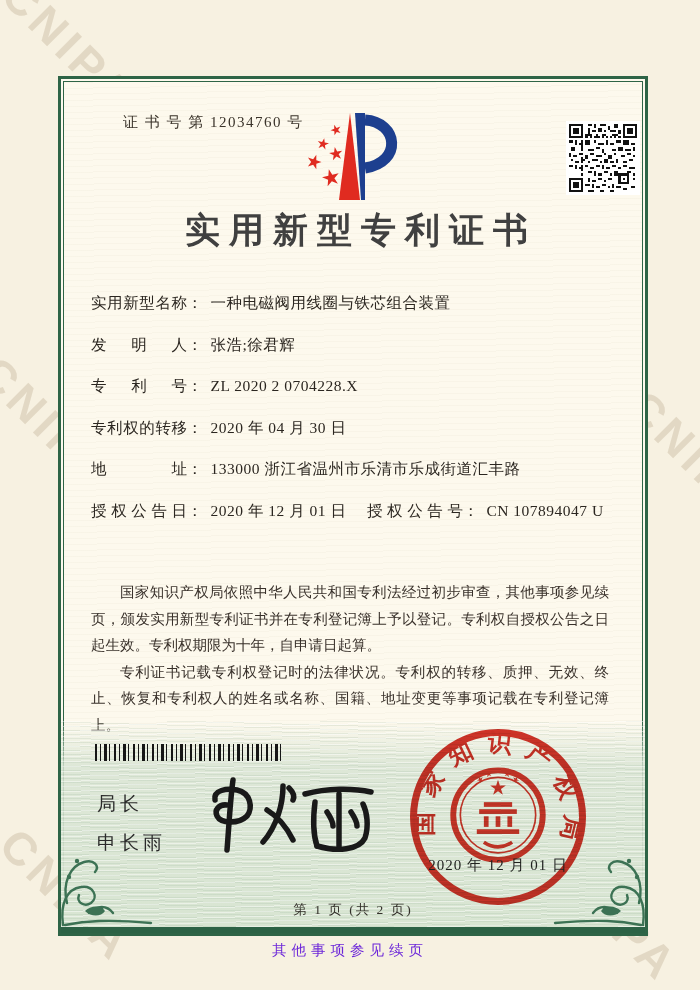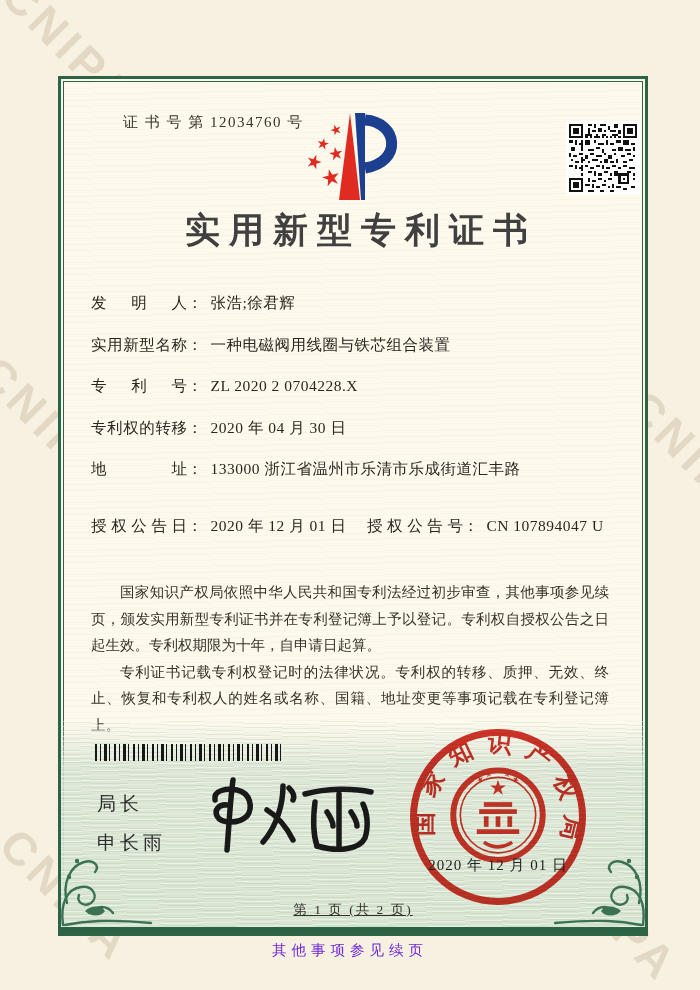--- a/index.html
+++ b/index.html
@@ -43,21 +43,21 @@
   .title{
     position:absolute;left:16px;right:0;top:128px;text-align:center;
     font-size:35px;font-weight:bold;letter-spacing:9px;color:#404040;margin:0;
   }
   
   .fields{position:absolute;left:30px;right:28px;top:214px;font-size:15.5px;color:#2b2620;}
   .frow{height:23px;margin-bottom:18.5px;white-space:nowrap;}
   .flabel{display:inline-block;width:96px;text-align:justify;text-align-last:justify;}
   .fcolon{display:inline-block;margin-right:8px;}
   .fvalue{letter-spacing:.5px;}
-  .grant-left{display:inline-block;width:272px;margin-top:15px;}
+  .grant-left{display:inline-block;width:272px;}
   
   .body-text{
     position:absolute;left:30px;right:36px;top:500px;
     font-size:14.5px;line-height:26.5px;text-align:justify;color:#38302a;
   }
   .body-text p{margin:0;text-indent:2em;}
   
   .panel{
     position:absolute;left:0;right:0;bottom:0;height:212px;
     border-bottom:6px solid #2c6245;box-sizing:border-box;
@@ -92,21 +92,21 @@
     mix-blend-mode:multiply;opacity:.93;
   }
   .seal .ring{position:absolute;inset:-7px;width:176px;height:176px;}
   .emblem{position:absolute;left:50%;top:50%;transform:translate(-50%,-54%);width:100px;height:106px;}
   .seal-date{
     position:absolute;left:-28px;right:-28px;top:120px;text-align:center;
     font-size:15px;color:#141414;letter-spacing:1px;white-space:nowrap;
   }
   .page-indicator{
     position:absolute;left:0;right:0;top:180px;text-align:center;
-    font-size:13.5px;letter-spacing:2px;color:#33302a;text-decoration:underline;
+    font-size:13.5px;letter-spacing:2px;color:#33302a;
   }
   
   .footer-note{
     position:absolute;left:0;right:0;top:941px;text-align:center;z-index:2;
     font-size:14.5px;letter-spacing:5px;color:#6d28d9;
   }
 </style>
 </head>
 <body>
 
@@ -275,24 +275,24 @@
           <rect x="15" y="32" width="2" height="1"></rect>
           <rect x="20" y="32" width="2" height="1"></rect>
       </g>
     </svg>
   </div>
 
   <h1 class="title">实用新型专利证书</h1>
 
   <div class="fields">
     <div class="frow">
+      <span class="flabel">实用新型名称</span><span class="fcolon">：</span><span class="fvalue">一种电磁阀用线圈与铁芯组合装置</span>
+    </div>
+    <div class="frow">
       <span class="flabel">发明人</span><span class="fcolon">：</span><span class="fvalue">张浩;徐君辉</span>
-    </div>
-    <div class="frow">
-      <span class="flabel">实用新型名称</span><span class="fcolon">：</span><span class="fvalue">一种电磁阀用线圈与铁芯组合装置</span>
     </div>
     <div class="frow">
       <span class="flabel">专利号</span><span class="fcolon">：</span><span class="fvalue">ZL 2020 2 0704228.X</span>
     </div>
     <div class="frow">
       <span class="flabel">专利权的转移</span><span class="fcolon">：</span><span class="fvalue">2020 年 04 月 30 日</span>
     </div>
     <div class="frow">
       <span class="flabel">地址</span><span class="fcolon">：</span><span class="fvalue">133000 浙江省温州市乐清市乐成街道汇丰路</span>
     </div>

